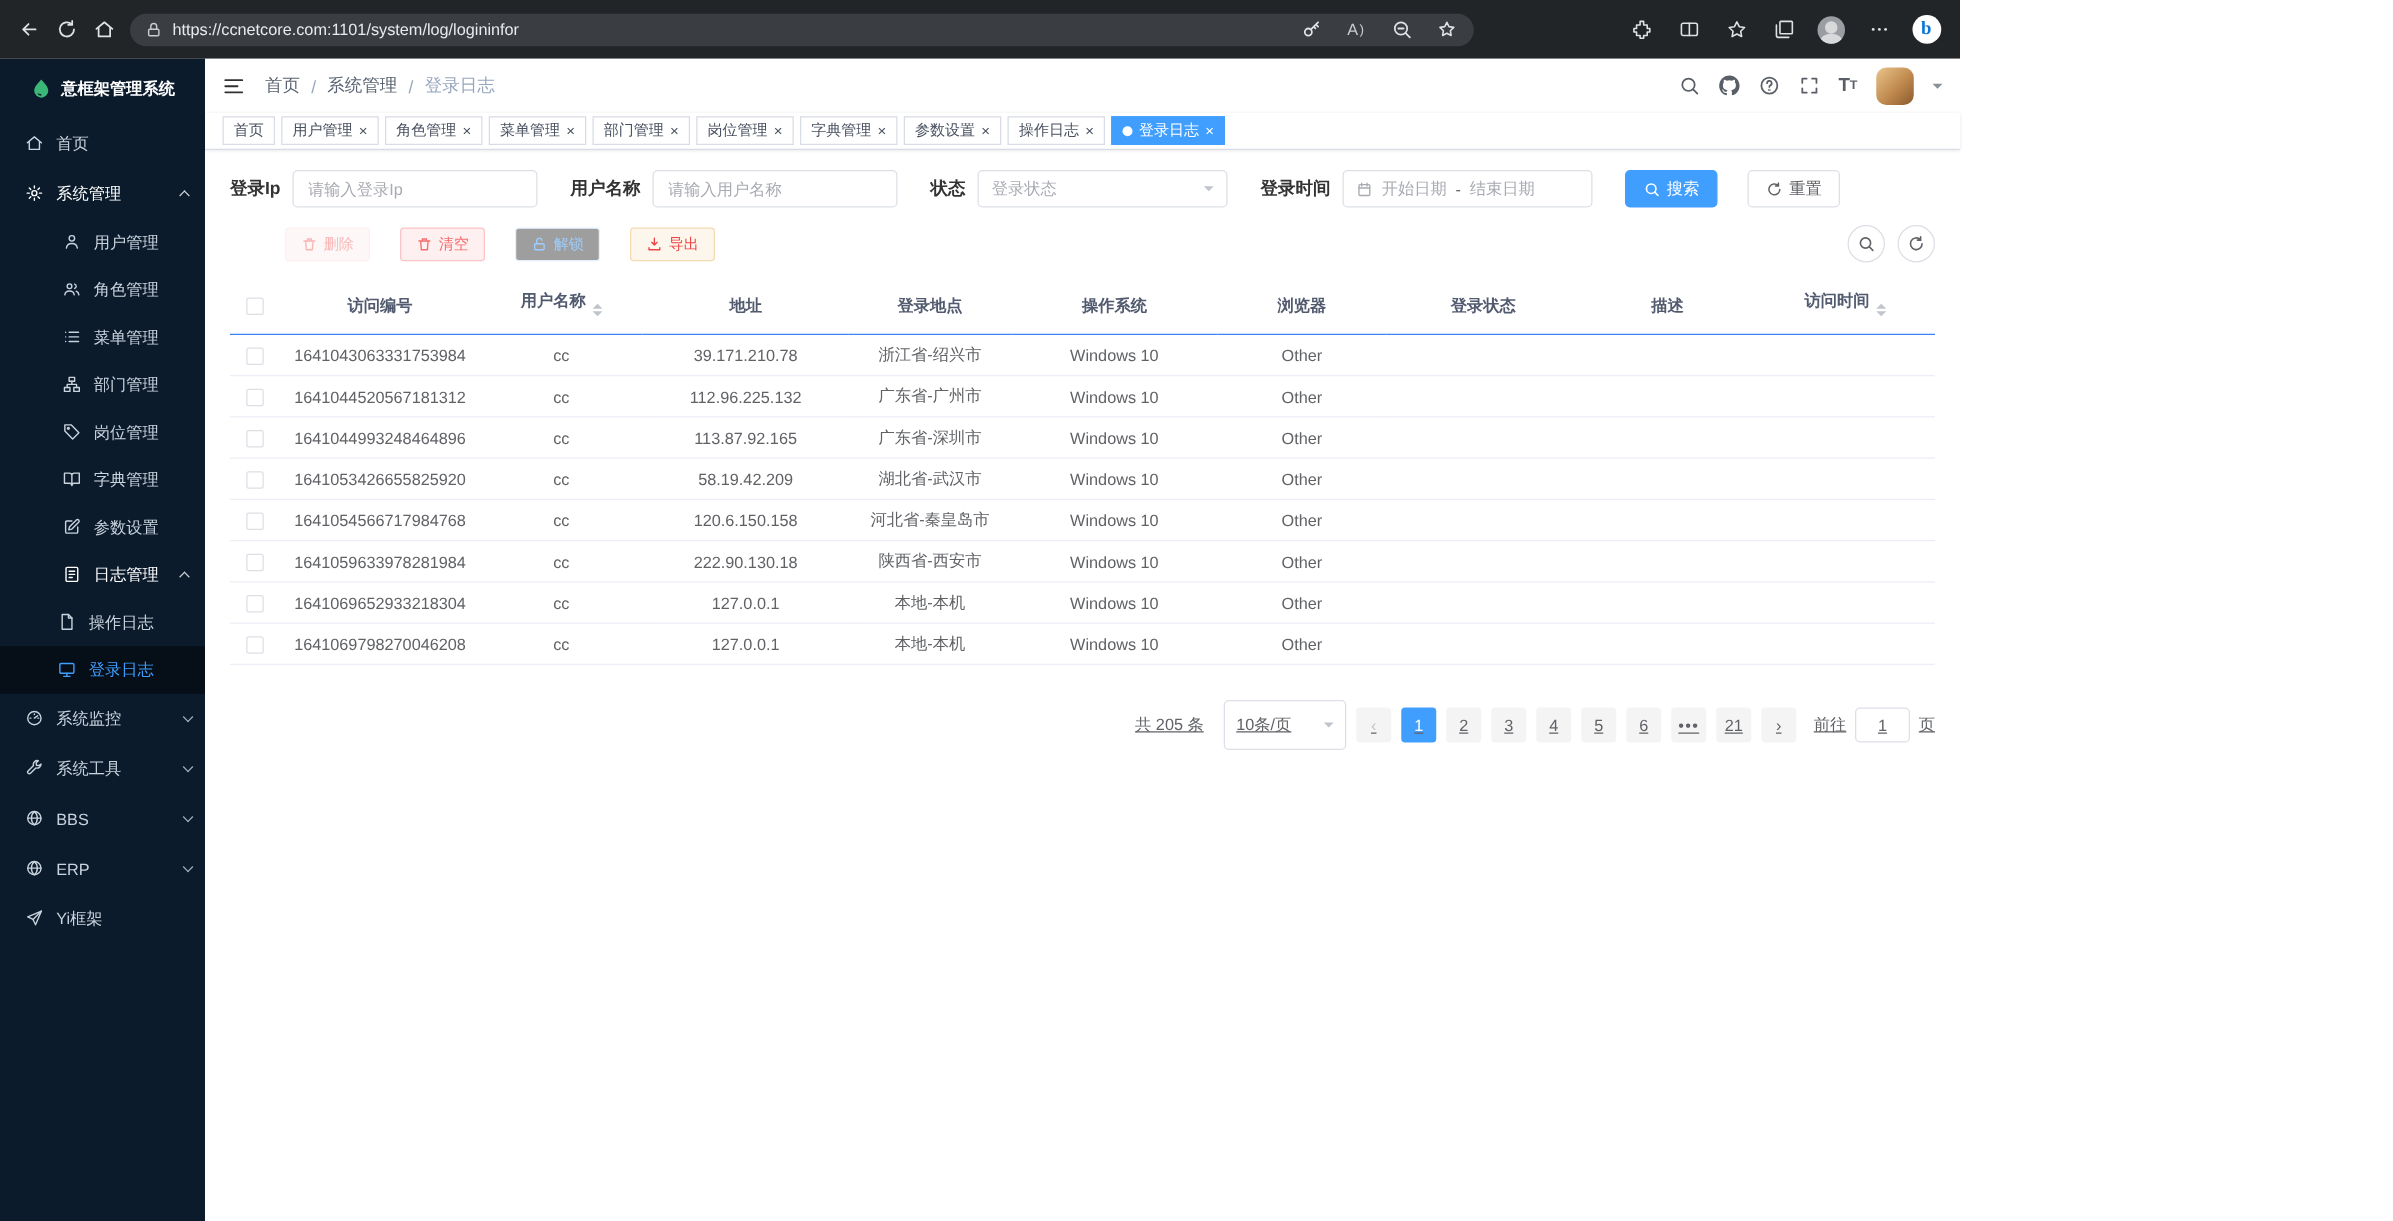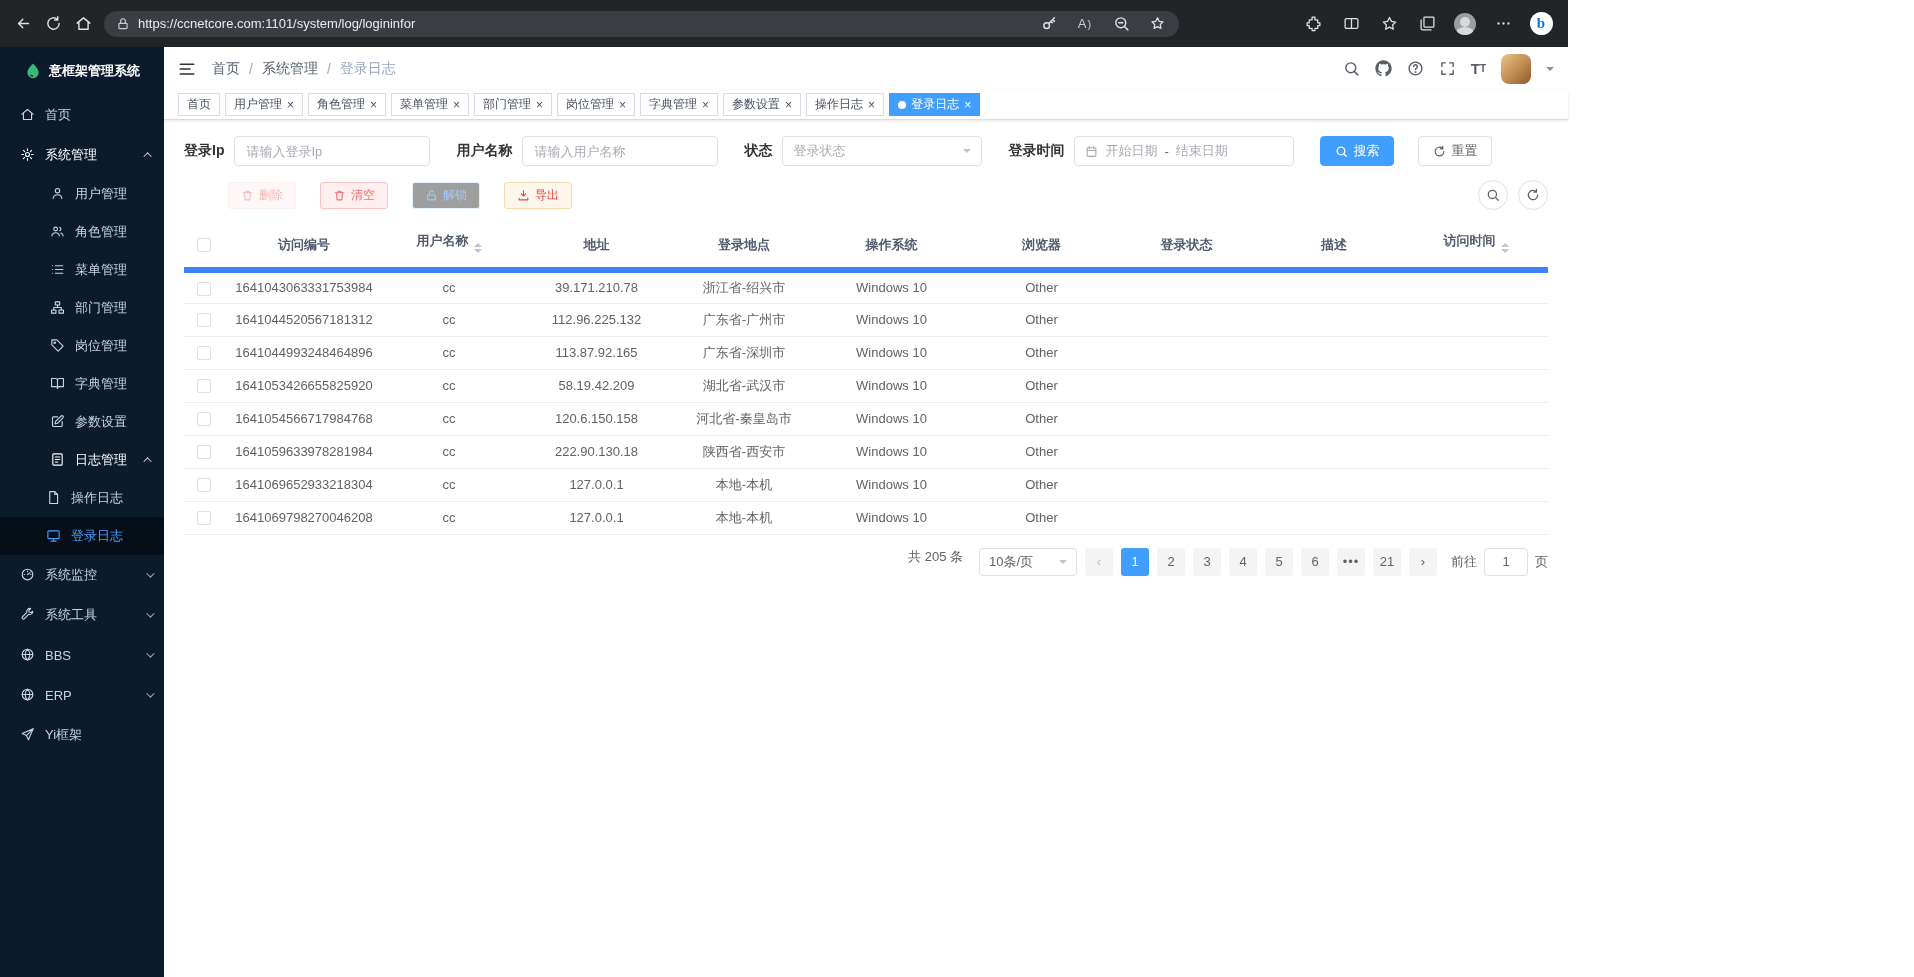--- a/index.html
+++ b/index.html
@@ -68,21 +68,21 @@
   .content { flex:1; padding:16px 20px 0 20px; overflow:hidden; }
 
   .filter-row { display:flex; align-items:center; margin-bottom:14px; }
   .f-item { display:flex; align-items:center; margin-right:26px; }
   .f-label { font-weight:bold; font-size:14px; color:#333; margin-right:10px; white-space:nowrap; }
   input.f-input { width:196px; height:30px; border:1px solid #dcdfe6; border-radius:4px; padding:0 11px; font-size:13px; color:#606266; outline:none; }
   input.f-input::placeholder { color:#a8abb2; }
   .f-box { height:30px; border:1px solid #dcdfe6; border-radius:4px; padding:0 10px; font-size:13px; color:#a8abb2; display:flex; align-items:center; background:#fff; cursor:pointer; }
   .f-select { width:200px; justify-content:space-between; }
   .sel-caret { width:0; height:0; border:4.5px solid transparent; border-top-color:#c0c4cc; margin-top:4px; }
-  .f-date { width:220px; gap:7px; }
+  .f-date { width:200px; gap:7px; }
   .f-date svg { width:13px; height:13px; color:#a8abb2; flex-shrink:0; }
   .date-sep { color:#606266; }
 
   .btn { height:30px; border-radius:4px; font-size:13px; display:inline-flex; align-items:center; gap:5px; padding:0 14px; cursor:pointer; border:1px solid transparent; white-space:nowrap; }
   .btn svg { width:13px; height:13px; }
   .btn-primary { background:#409eff; border-color:#409eff; color:#fff; }
   .btn-default { background:#fff; border-color:#dcdfe6; color:#606266; }
   .btn-reset { margin-left:24px; }
 
   .toolbar { display:flex; align-items:center; margin-bottom:12px; }
@@ -91,32 +91,32 @@
   .btn-danger-plain.disabled { opacity:.5; border-color:#fde2e2; cursor:not-allowed;margin-left:44px; }
   .btn-primary-plain { background:#404040; border-color:#c6e2ff; color:#409eff; }
   .btn-primary-plain.disabled { opacity:.5; cursor:not-allowed; }
   .btn-warning-plain { background:#fdf6ec; border-color:#f5dab1; color:#ef4444; }
   .toolbar-right { margin-left:auto; display:flex; gap:10px; }
   .circle-btn { width:30px; height:30px; border:1px solid #dcdfe6; border-radius:50%; background:#fff; display:flex; align-items:center; justify-content:center; color:#606266; cursor:pointer; }
   .circle-btn svg { width:14px; height:14px; }
 
   
   table { width:100%; border-collapse:collapse; table-layout:fixed; }
-  th { font-size:13px; font-weight:bold; color:#515a6e; padding:10px 4px; border-bottom:6px solid #3b82f6; text-align:center; white-space:nowrap; }
+  th { font-size:13px; font-weight:bold; color:#515a6e; padding:10px 4px; border-bottom:1px solid #3b82f6; text-align:center; white-space:nowrap; }
   td { font-size:13px; color:#606266; padding:0 4px; height:33px; border-bottom:1px solid #ebeef5; text-align:center; white-space:nowrap; overflow:hidden; }
   .checkbox { width:14px; height:14px; border:1px solid #dcdfe6; border-radius:2px; display:inline-block; background:#fff; vertical-align:middle; cursor:pointer; }
   .sort { display:inline-flex; flex-direction:column; margin-left:5px; vertical-align:-2px; cursor:pointer; }
   .sort i { width:0; height:0; border:4px solid transparent; display:block; }
   .sort .asc { border-bottom-color:#c0c4cc; margin-bottom:2px; }
   .sort .desc { border-top-color:#c0c4cc; }
 
   
-  .pagination { display:flex; align-items:flex-start; justify-content:flex-end; margin-top:13px; font-size:13px; color:#606266; gap:8px; }
+  .pagination { display:flex; align-items:center; justify-content:flex-end; margin-top:28px; font-size:13px; color:#606266; gap:8px;text-decoration:underline; }
   .pg-total { margin-right:8px; }
-  .pg-size { width:98px; height:28px; border:1px solid #dcdfe6; border-radius:4px; display:flex; align-items:center; justify-content:space-between; padding:0 9px; cursor:pointer; background:#fff; }
+  .pg-size { width:98px; height:40px; border:1px solid #dcdfe6; border-radius:4px; display:flex; align-items:center; justify-content:space-between; padding:0 9px; cursor:pointer; background:#fff; }
   .pg-btn { min-width:28px; height:28px; padding:0 4px; background:#f4f4f5; border-radius:3px; display:inline-flex; align-items:center; justify-content:center; font-size:13px; color:#606266; cursor:pointer; }
   .pg-btn.active { background:#409eff; color:#fff; }
   .pg-btn.disabled { color:#c0c4cc; cursor:not-allowed; }
   .pg-btn.more { letter-spacing:1px; color:#606266; }
   .pg-jump { display:flex; align-items:center; gap:7px; margin-left:6px; }
   input.pg-input { width:44px; height:28px; border:1px solid #dcdfe6; border-radius:4px; text-align:center; font-size:13px; color:#606266; outline:none; }
 </style>
 </head>
 <body>
 

